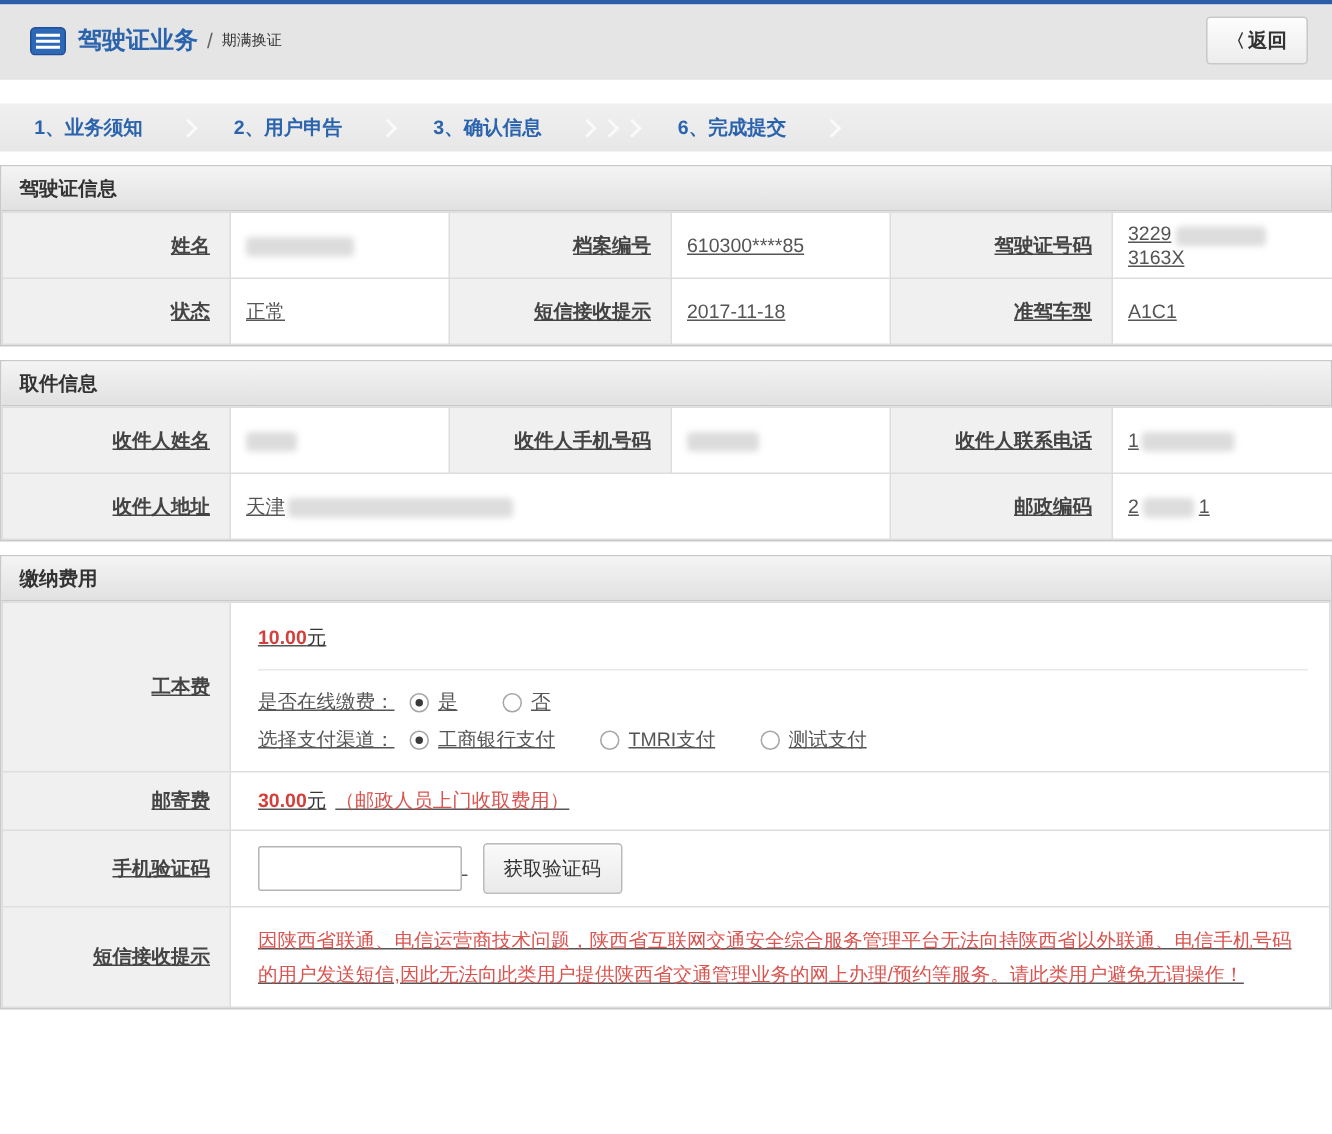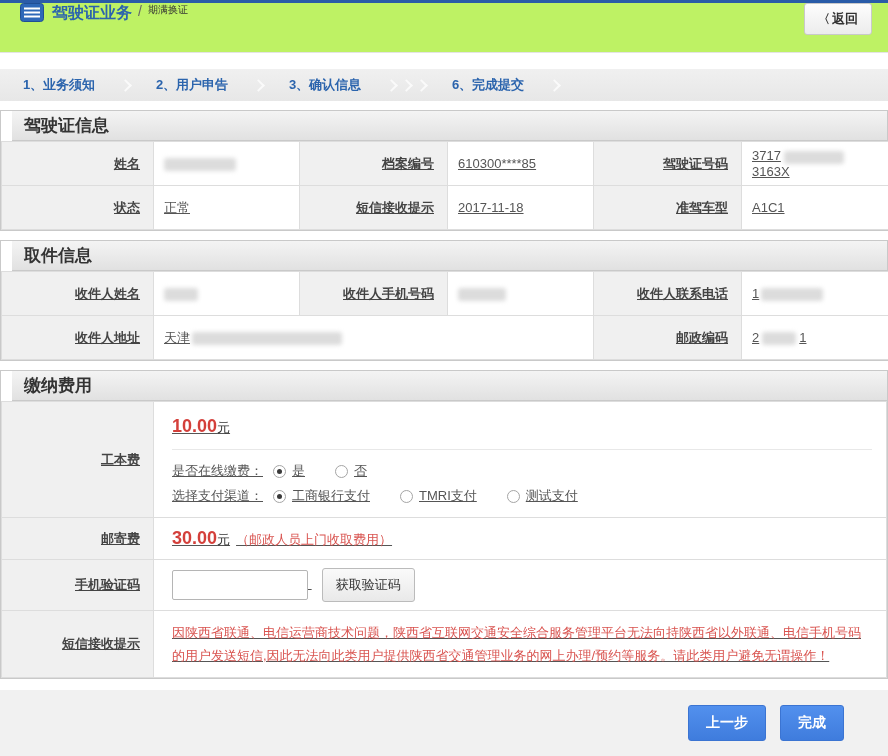--- a/index.html
+++ b/index.html
@@ -3,53 +3,53 @@
 <meta charset="utf-8">
 <style>
   * { margin:0; padding:0; box-sizing:border-box; }
   html,body { width:888px; background:#fff; font-family:"Liberation Sans","DejaVu Sans",sans-serif; }
   .page { width:888px; height:756px; position:relative; background:#fff; overflow:hidden; }
 
   
   .topline { height:3px; background:#2a5ca8; }
 
   
-  .header { height:50px; background:#bef264; border-bottom:1px solid #e4e4e4; display:flex; align-items:flex-start; padding:0 16px 1px 20px; }
+  .header { height:50px; background:#e5e5e5; border-bottom:1px solid #e4e4e4; display:flex; align-items:center; padding:0 16px 1px 20px; }
   .hdr-icon { width:24px; height:19px; margin-right:8px; flex:0 0 auto; }
   .hdr-title { color:#2b64ad; font-size:16px; font-weight:bold; }
   .hdr-sep { color:#666; font-size:14px; margin:0 6px; }
   .hdr-sub { color:#333; font-size:10px; }
   .back-btn { margin-left:auto; background:linear-gradient(#fdfdfd,#ececec); border:1px solid #c9c9c9; border-radius:3px; padding:6px 13px; font-size:13px; font-weight:bold; color:#333; cursor:pointer; }
   .back-btn .chev { font-size:12px; margin-right:2px; }
 
   
   .steps { margin-top:16px; height:32px; background:linear-gradient(#f0f0f0,#e7e7e7); display:flex; align-items:stretch; overflow:hidden; }
   .step { width:118px; line-height:32px; text-align:center; font-size:13px; font-weight:bold; color:#2b64ad; }
   .sep { width:9px; height:9px; border-top:2px solid #fafafa; border-right:2px solid #fafafa; transform:rotate(45deg); align-self:center; margin:0 3px; }
   .step.active { width:142px; margin:0 -13px; position:relative; z-index:2; color:#fff;
     background:linear-gradient(#4f8fe9,#3a76d9);
     clip-path:polygon(0 0, calc(100% - 14px) 0, 100% 50%, calc(100% - 14px) 100%, 0 100%, 14px 50%); }
   .steps .filler { flex:1; }
 
   
   .section { margin-top:9px; border:1px solid #c9c9c9; }
-  .sec-title { height:30px; line-height:30px; padding-left:12px; background:linear-gradient(#f4f4f4,#e1e1e1); border-bottom:1px solid #c9c9c9; font-size:17px; font-weight:bold; color:#333;margin-left:11px; }
+  .sec-title { height:30px; line-height:30px; padding-left:12px; background:linear-gradient(#f4f4f4,#e1e1e1); border-bottom:1px solid #c9c9c9; font-size:13px; font-weight:bold; color:#333; }
   table { width:100%; border-collapse:collapse; table-layout:fixed; }
   td { border:1px solid #ddd; height:44px; font-size:13px; color:#555; padding:4px 10px; vertical-align:middle; background:#fff;text-decoration:underline; }
   td.lbl { background:#f0f0f0; text-align:right; font-weight:bold; color:#444; padding-right:13px; }
   col.cl { width:152px; } col.cv { width:146px; } col.cl2 { width:148px; } col.cv2 { width:146px; } col.cl3 { width:148px; } col.cv3 { width:148px; }
 
   .blur { display:inline-block; vertical-align:middle; height:13px; border-radius:3px; background:#dcdcdc; filter:blur(2px); }
 
   
   .fee-table td { height:auto; }
   .fee-table td.lbl { width:152px;text-align:right; }
   .cell-card { padding:14px 14px 12px 18px; }
   .amount-line { padding-bottom:12px; border-bottom:1px solid #e8e8e8; margin-bottom:12px; }
-  .amount { color:#d43f3a; font-size:18px; font-weight:bold; }
+  .amount { color:#d43f3a; font-size:13px; font-weight:bold; }
   .unit { color:#333; font-size:13px; }
   .radio-line { display:flex; align-items:center; font-size:13px; color:#555; margin-top:7px; }
   .radio-q { color:#555; margin-right:10px; }
   .radio-opt { display:inline-flex; align-items:center; margin-right:30px; cursor:pointer; }
   .radio { width:13px; height:13px; border:1px solid #a5a5a5; border-radius:50%; background:#fff; margin-right:6px; position:relative; display:inline-block; }
   .radio.checked::after { content:""; position:absolute; left:3px; top:3px; width:5px; height:5px; border-radius:50%; background:#3a3a3a; }
   .cell-mail { padding:10px 14px 10px 18px; }
   .mail-note { color:#d9534f; font-size:13px; margin-left:6px; }
   .cell-captcha { padding:8px 14px 8px 18px; }
   .captcha-input { width:136px; height:30px; border:1px solid #b5b5b5; border-radius:2px; background:#fff; padding:0 8px; font-size:13px; vertical-align:middle; }
@@ -105,21 +105,21 @@
           <col class="cl3">
           <col class="cv3">
         </colgroup>
       <tbody>
           <tr>
         <td class="lbl">姓名</td>
         <td><span class="blur" style="width:72px"></span></td>
         <td class="lbl">档案编号</td>
         <td>610300****85</td>
         <td class="lbl">驾驶证号码</td>
-        <td><span>3717</span><span class="blur" style="width:60px;margin:0 3px"></span><span>3163X</span></td>
+        <td><span>3229</span><span class="blur" style="width:60px;margin:0 3px"></span><span>3163X</span></td>
       </tr>
       <tr>
         <td class="lbl">状态</td>
         <td>正常</td>
         <td class="lbl">短信接收提示</td>
         <td>2017-11-18</td>
         <td class="lbl">准驾车型</td>
         <td>A1C1</td>
       </tr>
     </tbody>
@@ -214,17 +214,13 @@
       <tr>
         <td class="lbl">短信接收提示</td>
         <td class="cell-sms">
           <div class="sms-text">因陕西省联通、电信运营商技术问题，陕西省互联网交通安全综合服务管理平台无法向持陕西省以外联通、电信手机号码的用户发送短信,因此无法向此类用户提供陕西省交通管理业务的网上办理/预约等服务。请此类用户避免无谓操作！</div>
         </td>
       </tr>
     </tbody>
       </table>
   </div>
 
-  <div class="footer">
-    <button class="btn-primary">上一步</button>
-    <button class="btn-primary">完成</button>
-  </div>
 </div>
 
 </body></html>

